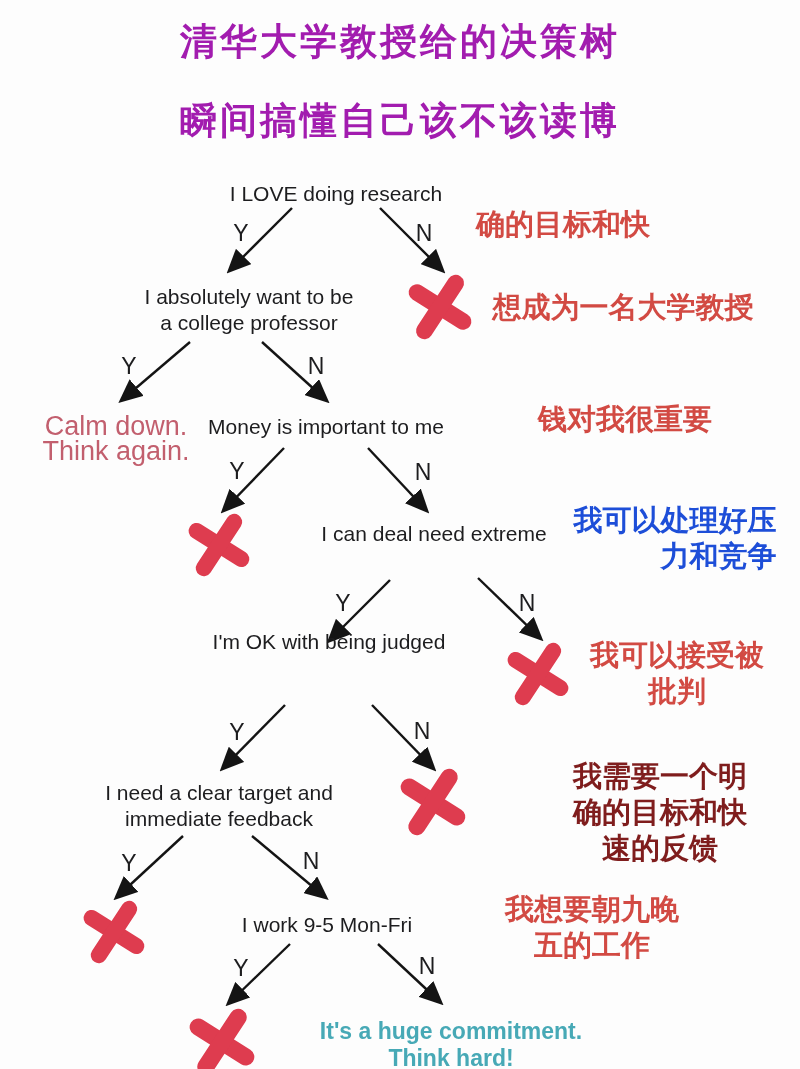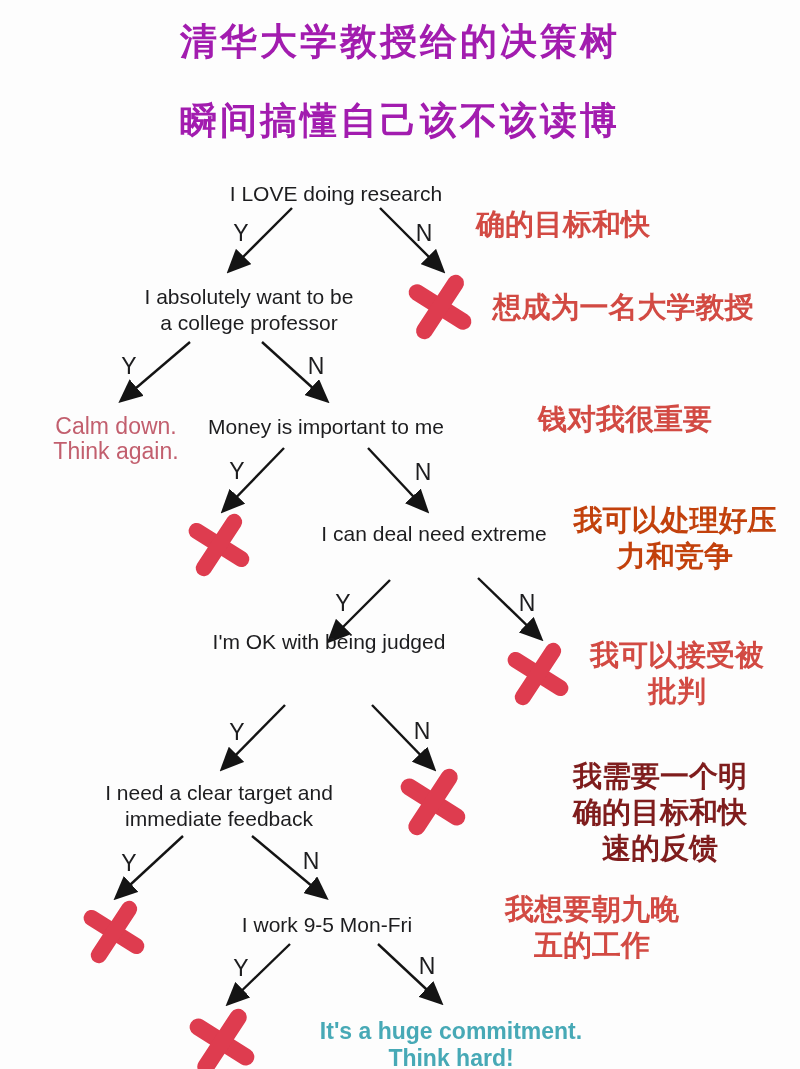--- a/index.html
+++ b/index.html
@@ -116,38 +116,38 @@
       </div>
       <div class="tblock annotation" style="left: 563px; top: 206px; color: rgb(210, 74, 67);">
         <div>确的目标和快</div>
       </div>
       <div class="tblock annotation" style="left: 623px; top: 289px; color: rgb(210, 74, 67); text-align: right;">
         <div>想成为一名大学教授</div>
       </div>
       <div class="tblock annotation" style="left: 625px; top: 401px; color: rgb(210, 74, 67);">
         <div>钱对我很重要</div>
       </div>
-      <div class="tblock annotation" style="left: 675px; top: 502px; color: #c2410c;">
+      <div class="tblock annotation" style="left: 675px; top: 502px; color: #1d4ed8; text-align: right;">
         <div>我可以处理好压</div>
         <div>力和竞争</div>
       </div>
       <div class="tblock annotation" style="left: 677px; top: 637px; color: rgb(210, 74, 67);">
         <div>我可以接受被</div>
         <div>批判</div>
       </div>
       <div class="tblock annotation" style="left: 660px; top: 758px; color: #7f1d1d;">
         <div>我需要一个明</div>
         <div>确的目标和快</div>
         <div>速的反馈</div>
       </div>
       <div class="tblock annotation" style="left: 592px; top: 891px; color: rgb(210, 74, 67); text-align: center;">
         <div>我想要朝九晚</div>
         <div>五的工作</div>
       </div>
-      <div class="tblock outcome" style="left: 116px; top: 414px; color: rgb(194, 95, 110); font-size: 23px; line-height: 25px; font-weight: 400;">
+      <div class="tblock outcome" style="left: 116px; top: 414px; color: rgb(194, 95, 110); font-size: 27px; line-height: 25px; font-weight: 400;">
         <div>Calm down.</div>
         <div>Think again.</div>
       </div>
       <div class="tblock outcome" style="left: 451px; top: 1018px; color: rgb(71, 169, 182); font-size: 23px; line-height: 27px; font-weight: 600;">
         <div>It's a huge commitment.</div>
         <div>Think hard!</div>
       </div>
       <div class="xmark" style="left: 408px; top: 275px; width: 64px; height: 64px;"><svg viewBox="0 0 100 100" width="100%" height="100%">
           <g stroke="#de3c4f" stroke-width="26" stroke-linecap="round">
             <line x1="18" y1="22" x2="82" y2="78"></line>

